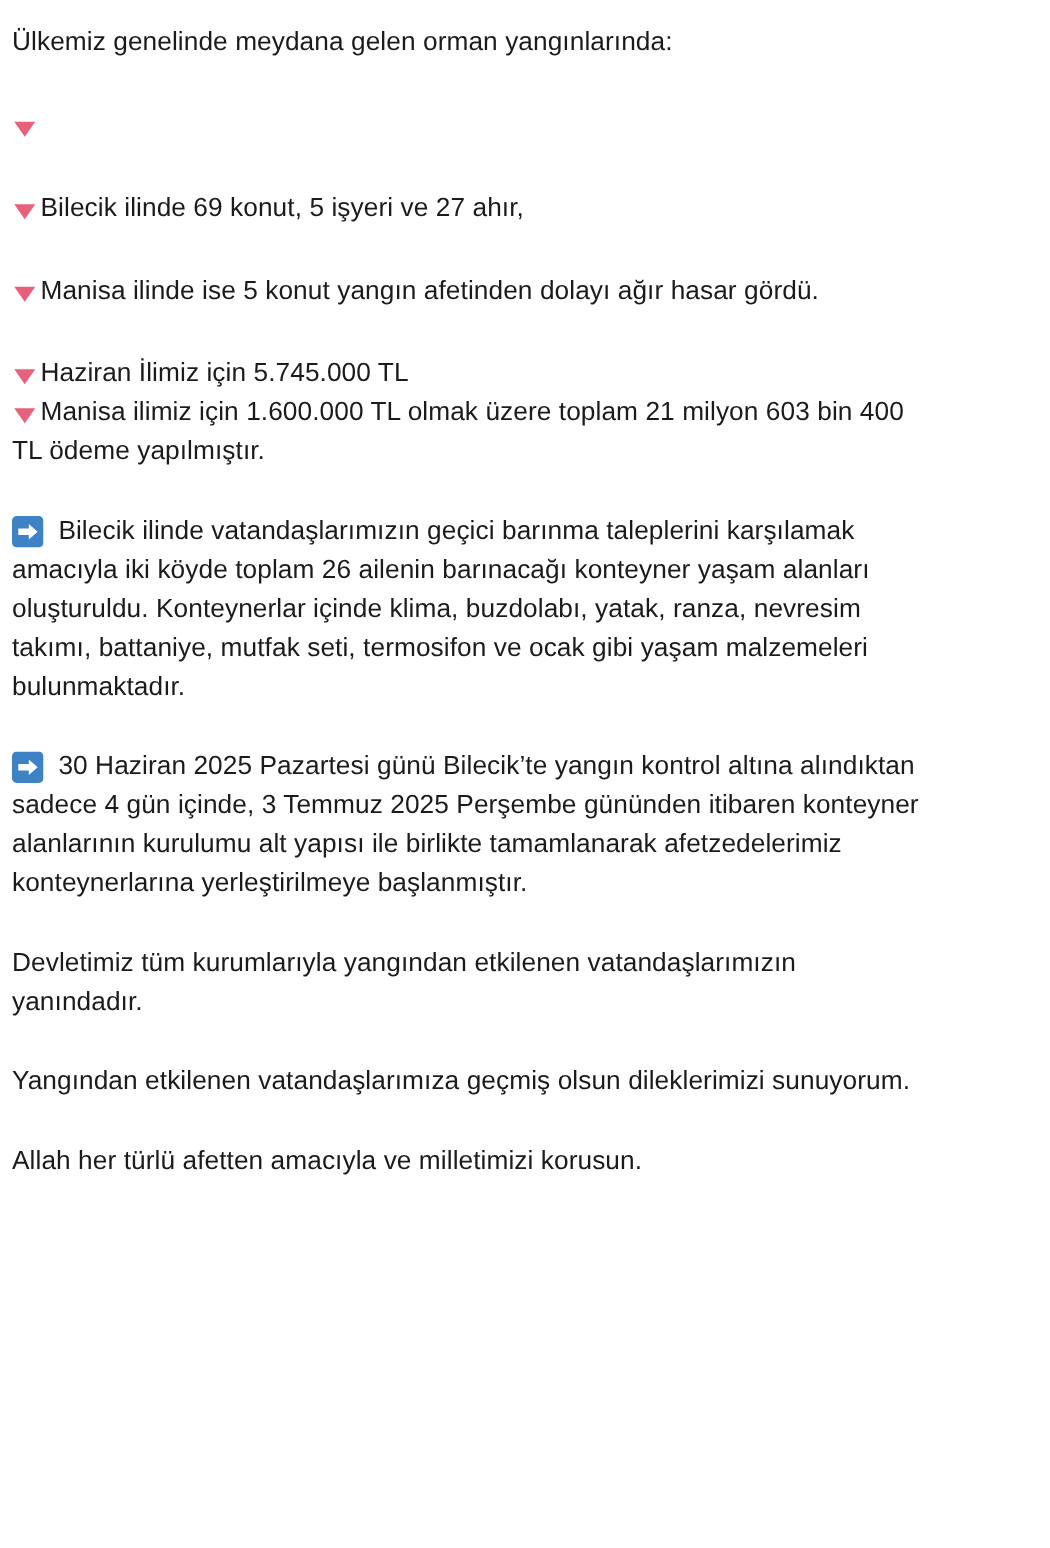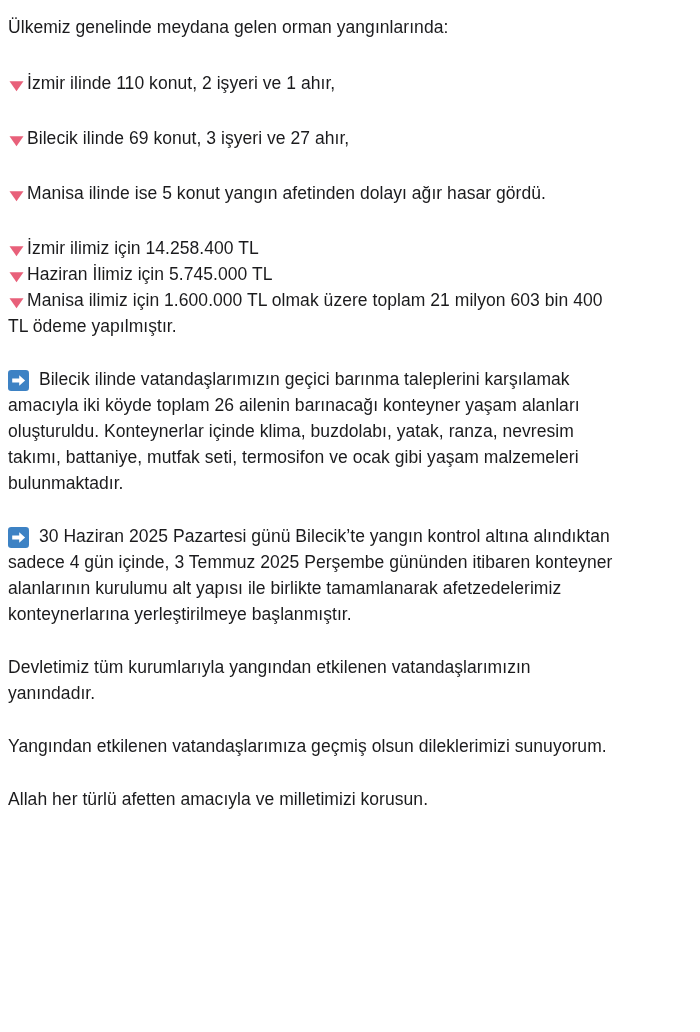--- a/index.html
+++ b/index.html
@@ -64,47 +64,40 @@
 
   <p class="lead-gap">
     <span>Ülkemiz genelinde meydana gelen orman yangınlarında:</span>
   </p>
 
   <p class="bullet-gap">
     <span class="icon tri-down">
       <svg width="17" height="17" viewBox="0 0 17 17" xmlns="http://www.w3.org/2000/svg">
         <polygon points="1.5,4.2 15.5,4.2 8.5,14.2" fill="#e8607a"></polygon>
       </svg>
-    </span><span>İzmir ilinde 110 konut, 2 işyeri ve 1 ahır,</span>
+    </span>
   </p>
 
   <p class="bullet-gap">
     <span class="icon tri-down">
       <svg width="17" height="17" viewBox="0 0 17 17" xmlns="http://www.w3.org/2000/svg">
         <polygon points="1.5,4.2 15.5,4.2 8.5,14.2" fill="#e8607a"></polygon>
       </svg>
-    </span><span>Bilecik ilinde 69 konut, 3 işyeri ve 27 ahır,</span>
+    </span><span>Bilecik ilinde 69 konut, 5 işyeri ve 27 ahır,</span>
   </p>
 
   <p class="bullet-gap">
     <span class="icon tri-down">
       <svg width="17" height="17" viewBox="0 0 17 17" xmlns="http://www.w3.org/2000/svg">
         <polygon points="1.5,4.2 15.5,4.2 8.5,14.2" fill="#e8607a"></polygon>
       </svg>
     </span><span>Manisa ilinde ise 5 konut yangın afetinden dolayı ağır hasar gördü.</span>
   </p>
 
 
-  <p class="para-tight">
-    <span class="icon tri-down">
-      <svg width="17" height="17" viewBox="0 0 17 17" xmlns="http://www.w3.org/2000/svg">
-        <polygon points="1.5,4.2 15.5,4.2 8.5,14.2" fill="#e8607a"></polygon>
-      </svg>
-    </span><span>İzmir ilimiz için 14.258.400 TL</span>
-  </p>
 
   <p class="para-tight">
     <span class="icon tri-down">
       <svg width="17" height="17" viewBox="0 0 17 17" xmlns="http://www.w3.org/2000/svg">
         <polygon points="1.5,4.2 15.5,4.2 8.5,14.2" fill="#e8607a"></polygon>
       </svg>
     </span><span>Haziran İlimiz için 5.745.000 TL</span>
   </p>
 
   <p class="block-gap">

